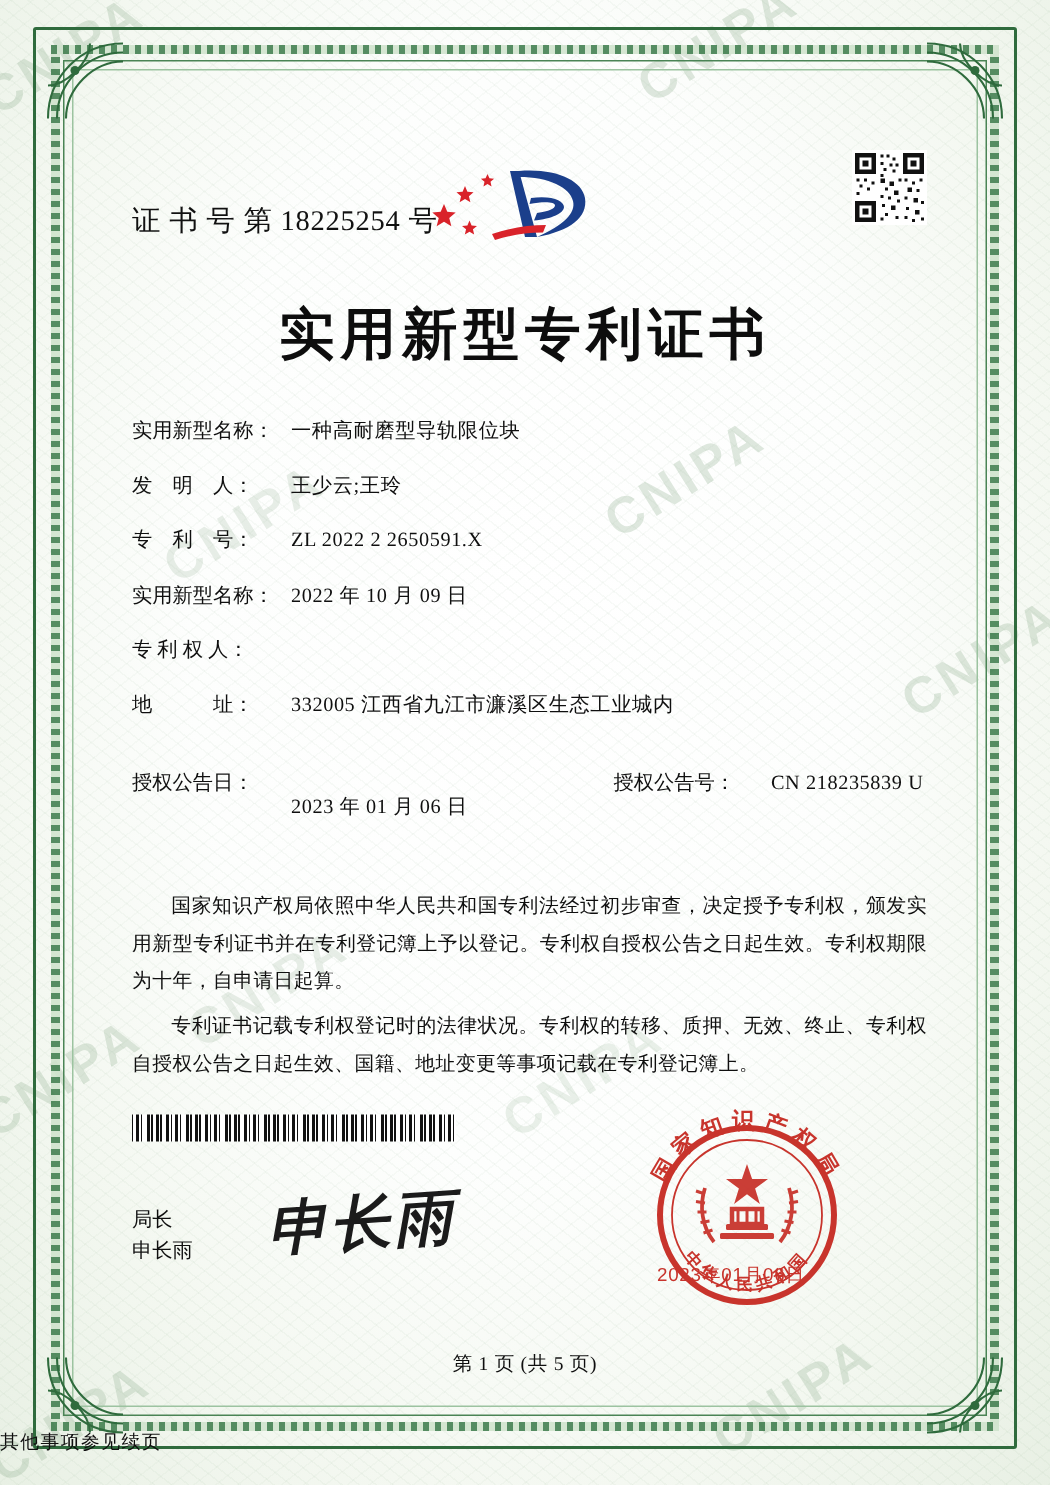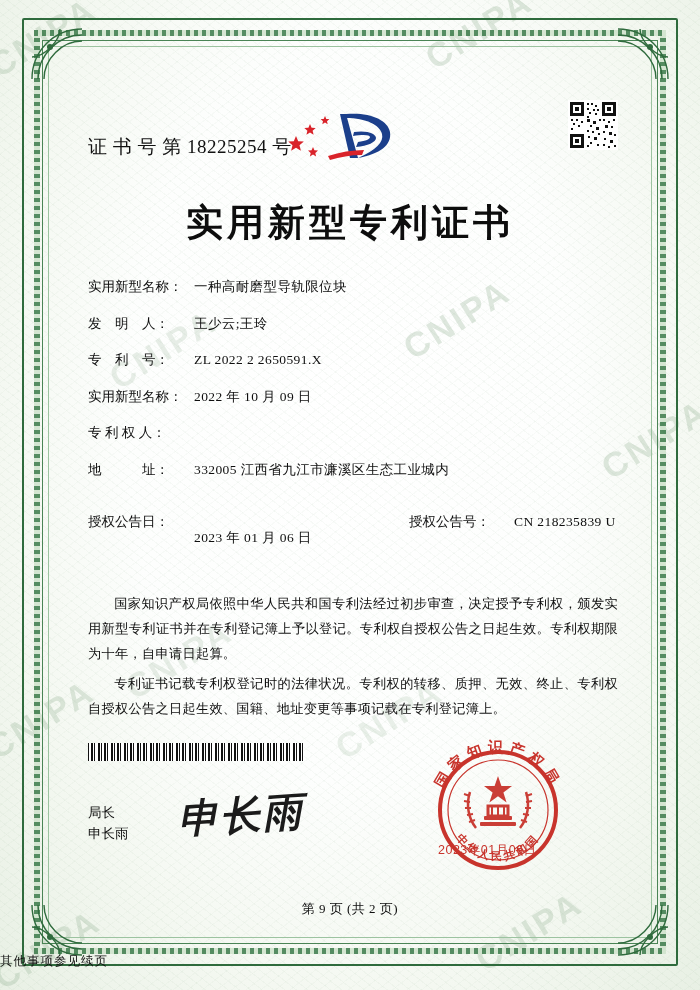--- a/index.html
+++ b/index.html
@@ -476,19 +476,19 @@
         <text font-family="Liberation Sans, sans-serif" font-size="15" font-weight="700" fill="#c8342c" letter-spacing="5">
           <textPath href="#arcTop" startOffset="50%" text-anchor="middle">国家知识产权局</textPath>
         </text>
         <text font-family="Liberation Sans, sans-serif" font-size="11" font-weight="700" fill="#c8342c" letter-spacing="3">
           <textPath href="#arcBot" startOffset="50%" text-anchor="middle">中华人民共和国</textPath>
         </text>
       </svg>
     </div>
     <div class="seal-date">2023年01月06日</div>
 
-    <div class="page-num">第 9 页 (共 2 页)</div>
+    <div class="page-num">第 1 页 (共 5 页)</div>
 
   </div>
 
   <div class="bottom-note">其他事项参见续页</div>
 
 </div>
 
 </body></html>

